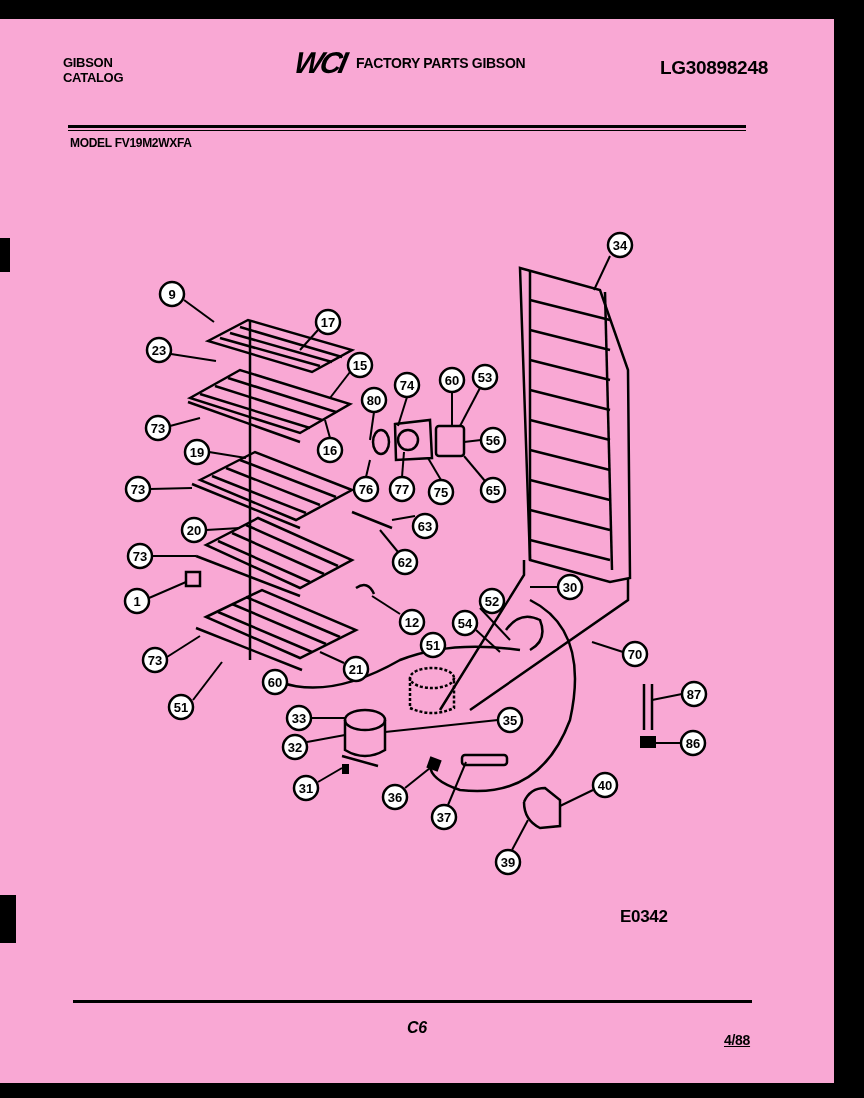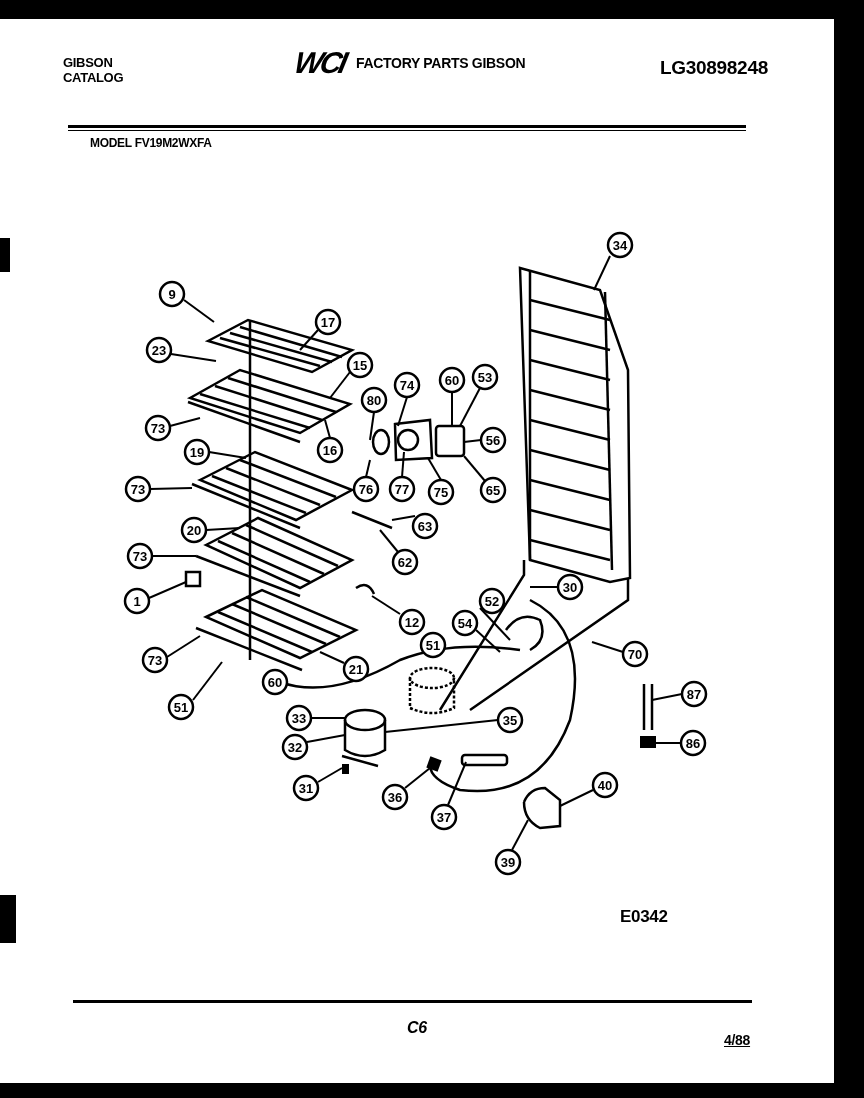--- a/index.html
+++ b/index.html
@@ -1,25 +1,25 @@
 <!DOCTYPE html>
 <html><head>
 <meta charset="utf-8">
 <style>
   html, body { margin:0; padding:0; }
   body { width:864px; height:1098px; background:#000; position:relative; overflow:hidden; font-family:"Liberation Sans", sans-serif; }
-  #page { position:absolute; left:0; top:19px; width:834px; height:1064px; background:#ffffff; }
+  #page { position:absolute; left:0; top:19px; width:834px; height:1064px; background:#f9a8d4; }
   .hdr { position:absolute; font-weight:bold; color:#000; letter-spacing:-0.3px; }
   .brand { left:63px; top:36px; font-size:13px; line-height:15px; }
   .logo { left:295px; top:27px; font-size:30px; font-style:italic; font-weight:900; letter-spacing:-3px; transform:skewX(-12deg); }
   .catalog { left:356px; top:36px; font-size:14px; }
   .catno { left:660px; top:38px; font-size:19px; }
   .rule1 { position:absolute; left:68px; top:106px; width:678px; height:3px; background:#000; }
   .rule1b { position:absolute; left:68px; top:111px; width:678px; height:1px; background:#000; }
-  .model { left:70px; top:117px; font-size:12px;margin-left:20px; }
+  .model { left:70px; top:117px; font-size:12px; }
   .rule2 { position:absolute; left:73px; top:981px; width:679px; height:3px; background:#000; }
   .pagelbl { left:407px; top:1000px; font-size:16px;font-style:italic; }
   .date { left:724px; top:1013px; font-size:14px;text-decoration:underline; }
   .figid { left:620px; top:888px; font-size:17px; font-weight:bold; }
   svg#diagram { position:absolute; left:0; top:-19px; }
   .callout circle { fill:#fff; stroke:#000; stroke-width:2.5; }
   .callout text { font-family:"Liberation Sans", sans-serif; font-weight:bold; font-size:13px; text-anchor:middle; dominant-baseline:central; }
   .leader { stroke:#000; stroke-width:2; fill:none; }
   .part { stroke:#000; stroke-width:2.5; fill:none; }
   .partf { fill:#000; }

